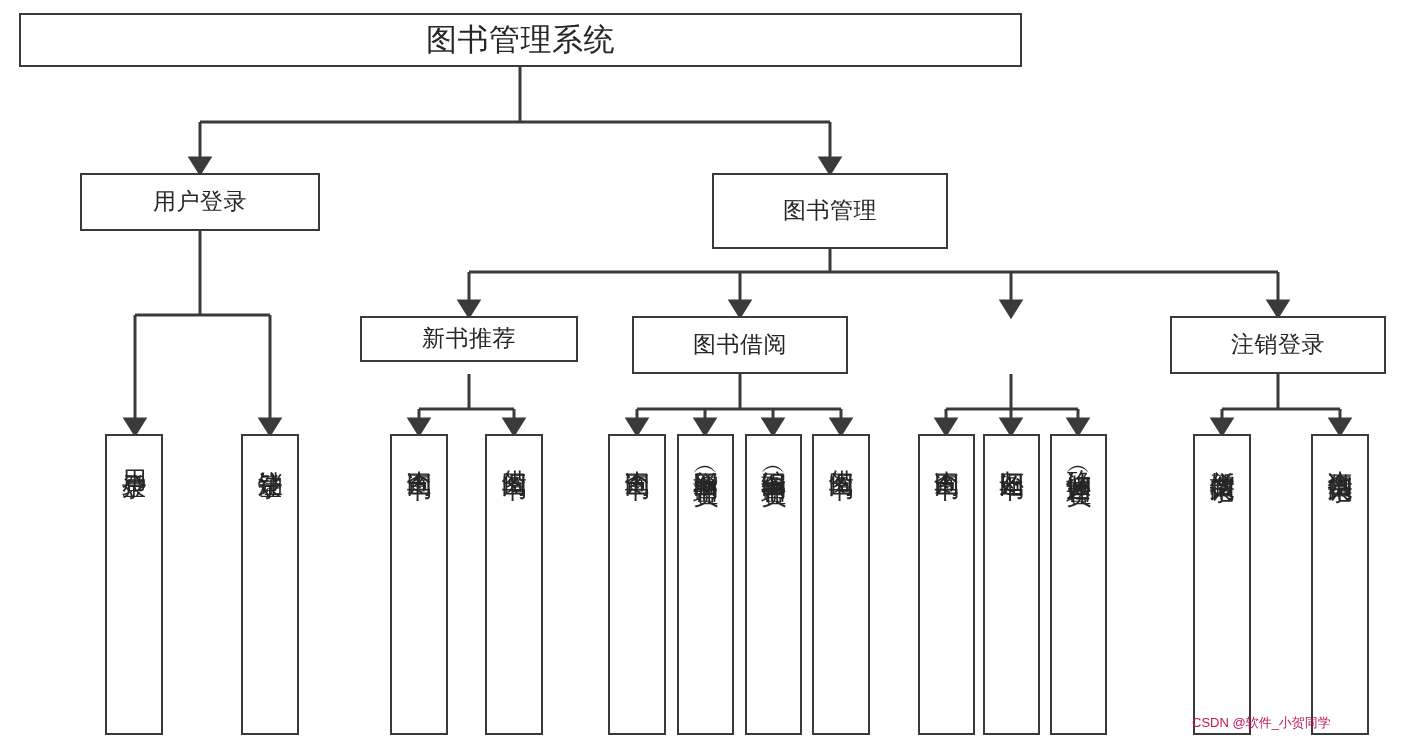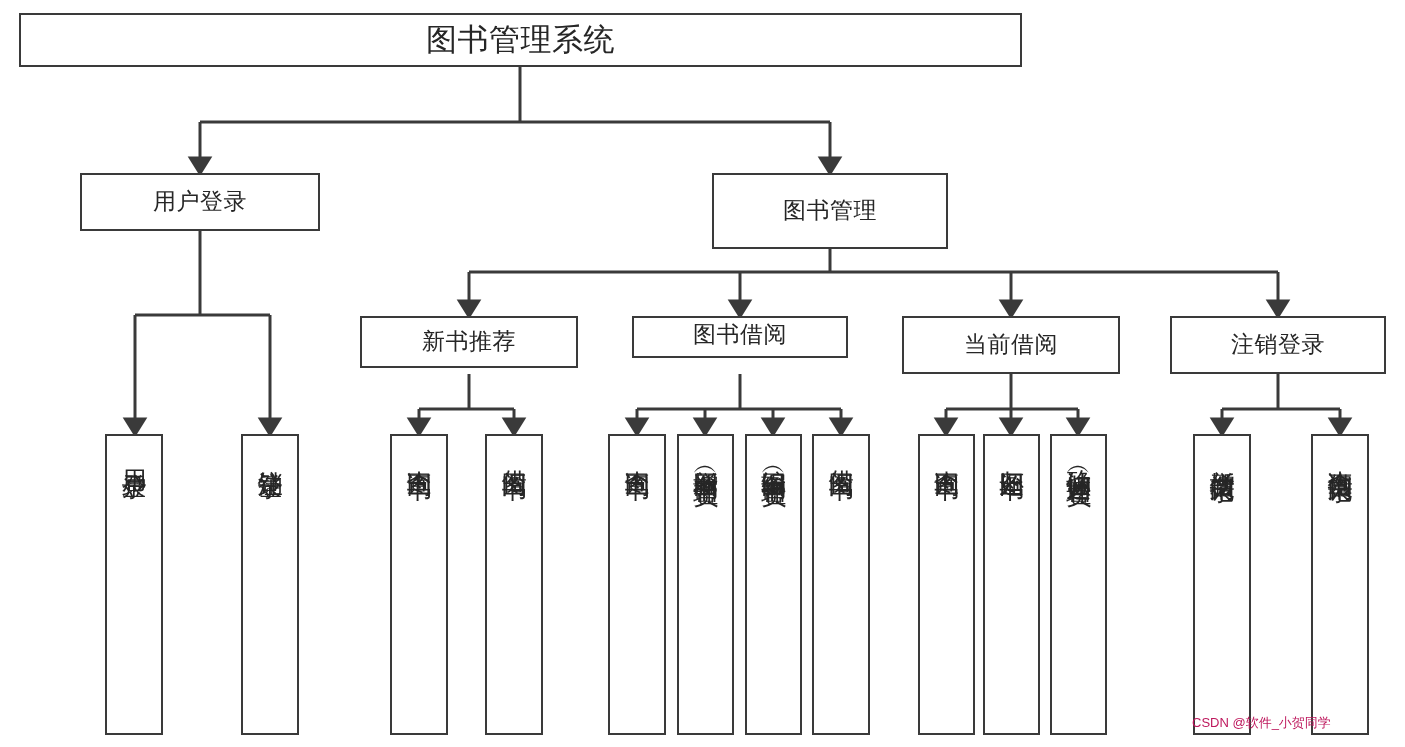--- a/index.html
+++ b/index.html
@@ -136,31 +136,28 @@
   </div>
 
   <div class="node horiz" style="left:80px; top:173px; width:240px; height:58px;">
     <span class="label">用户登录</span>
   </div>
 
   <div class="node horiz" style="left:712px; top:173px; width:236px; height:76px;">
     <span class="label">图书管理</span>
   </div>
 
-  <div class="node horiz" style="left:360px; top:316px; width:218px; height:52px;">
+  <div class="node horiz" style="left:360px; top:316px; width:218px; height:46px;">
     <span class="label">新书推荐</span>
   </div>
 
-  <div class="node horiz" style="left:632px; top:316px; width:216px; height:42px;font-family:Liberation Mono, monospace;">
+  <div class="node horiz" style="left:632px; top:316px; width:216px; height:58px;">
     <span class="label">图书借阅</span>
   </div>
 
-  <div class="node horiz" style="left:902px; top:316px; width:218px; height:58px;">
-    <span class="label">当前借阅</span>
-  </div>
 
   <div class="node horiz" style="left:1170px; top:316px; width:216px; height:58px;">
     <span class="label">注销登录</span>
   </div>
 
   <div class="node vert" style="left:105px; top:434px; width:58px; height:301px;">
     <span class="label">用户登录</span>
   </div>
 
   <div class="node vert" style="left:241px; top:434px; width:58px; height:301px;">

